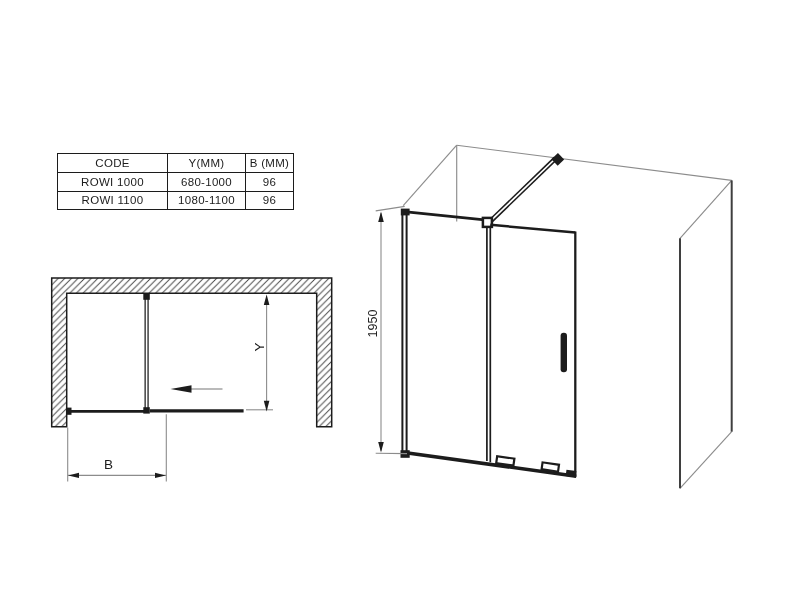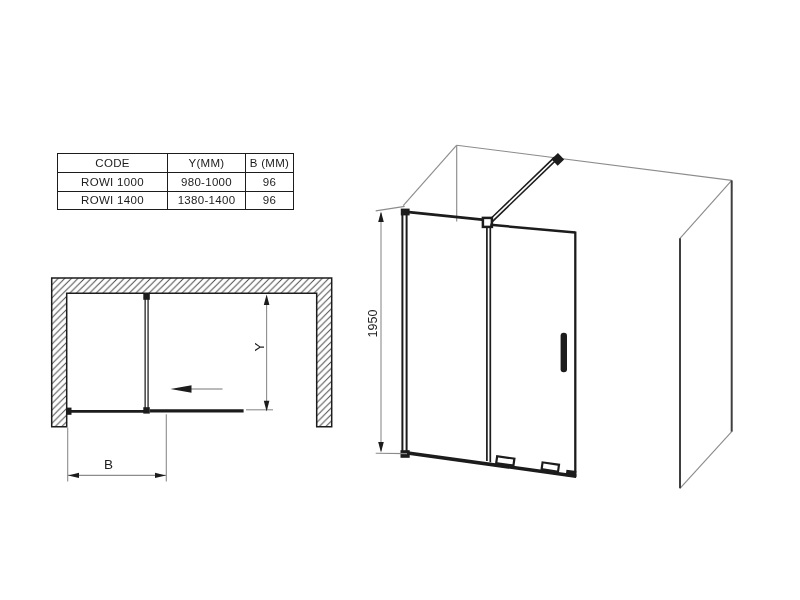--- a/index.html
+++ b/index.html
@@ -48,26 +48,26 @@
     <thead>
       <tr>
         <th>CODE</th>
         <th>Y(MM)</th>
         <th>B (MM)</th>
       </tr>
     </thead>
     <tbody>
       <tr>
         <td>ROWI 1000</td>
-        <td>980-1000</td>
+        <td>680-1000</td>
         <td>96</td>
       </tr>
       <tr>
-        <td>ROWI 1400</td>
-        <td>1380-1400</td>
+        <td>ROWI 1100</td>
+        <td>1080-1100</td>
         <td>96</td>
       </tr>
     </tbody>
   </table>
 
   <svg id="drawing" width="800" height="600" viewBox="0 0 800 600">
     <defs>
       <pattern id="hatch" width="6.6" height="6.6" patternUnits="userSpaceOnUse">
         <path d="M0,6.6 L6.6,0 M-1.65,1.65 L1.65,-1.65 M4.95,8.25 L8.25,4.95" stroke="#464646" stroke-width="0.95" fill="none"></path>
       </pattern>

